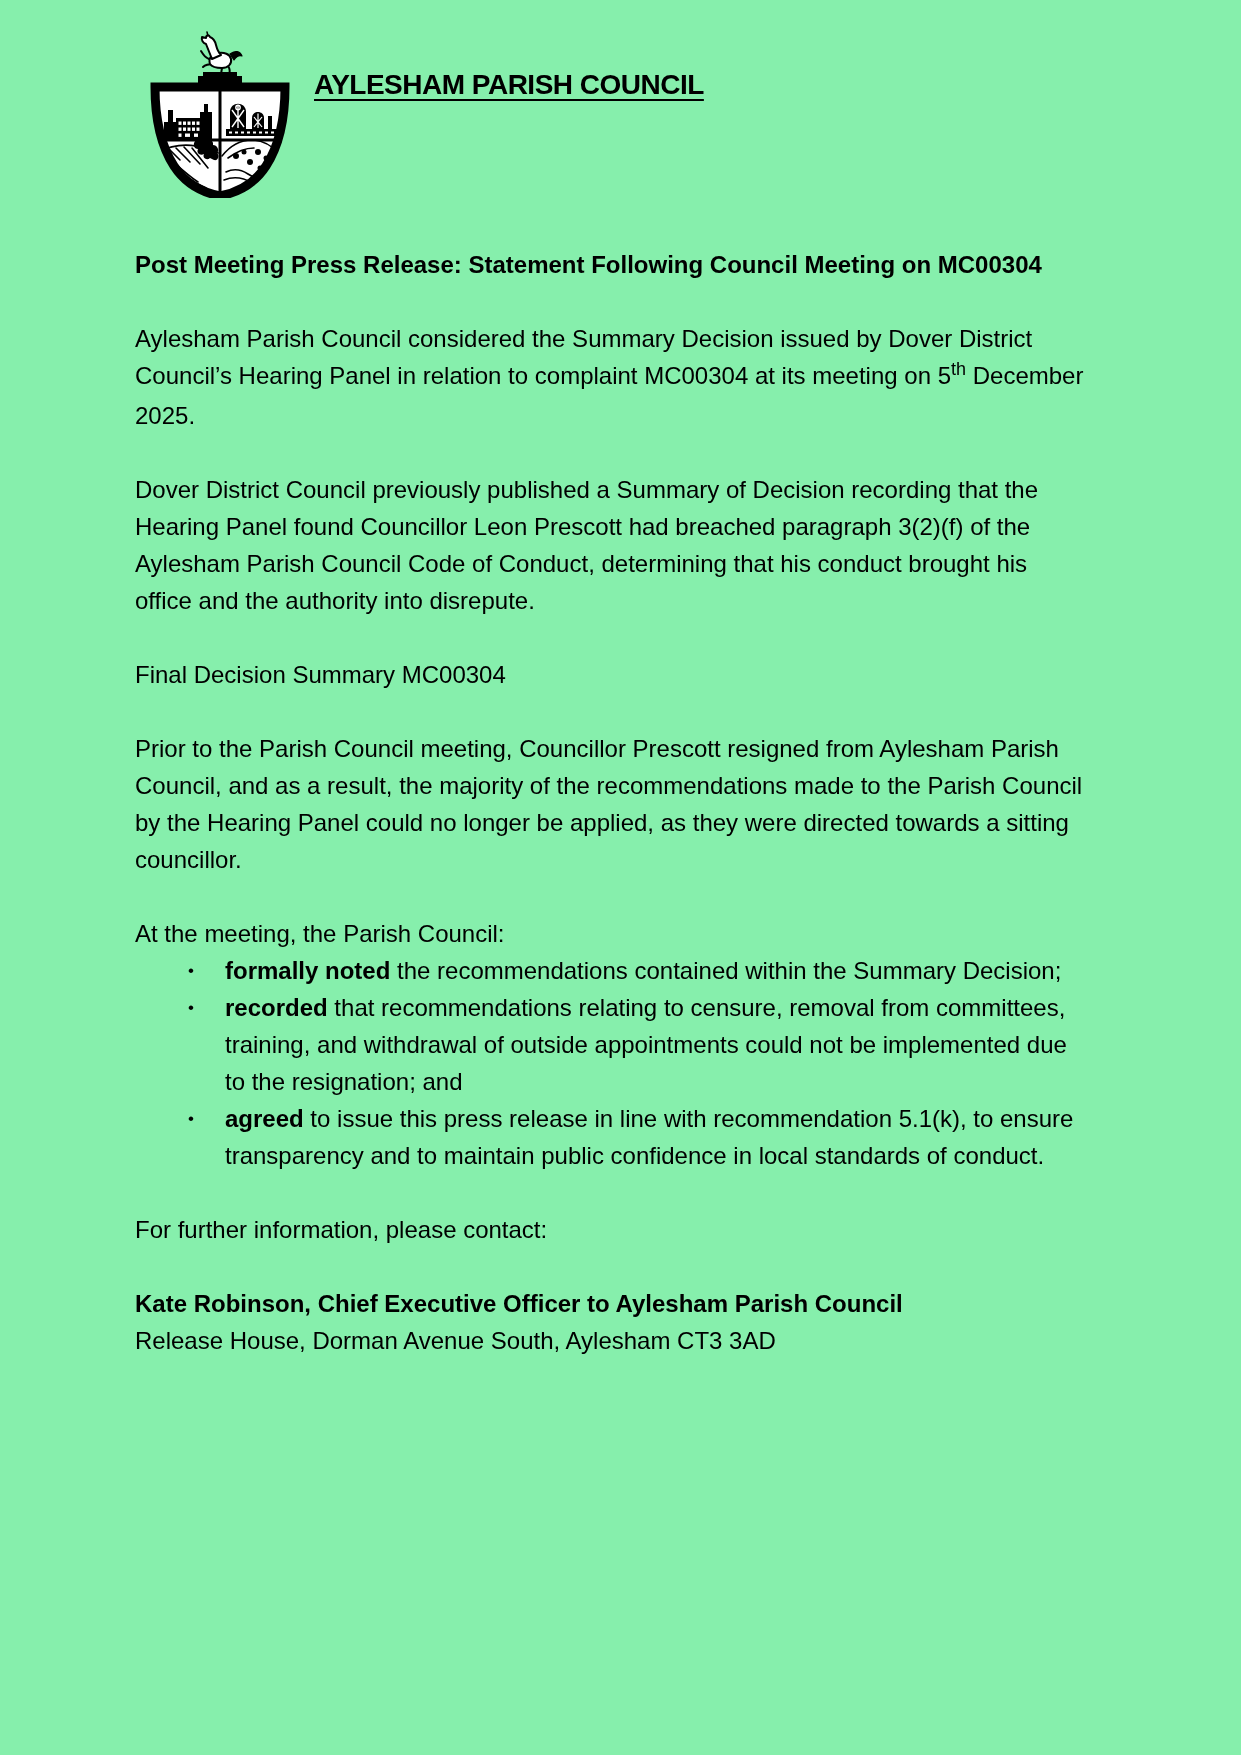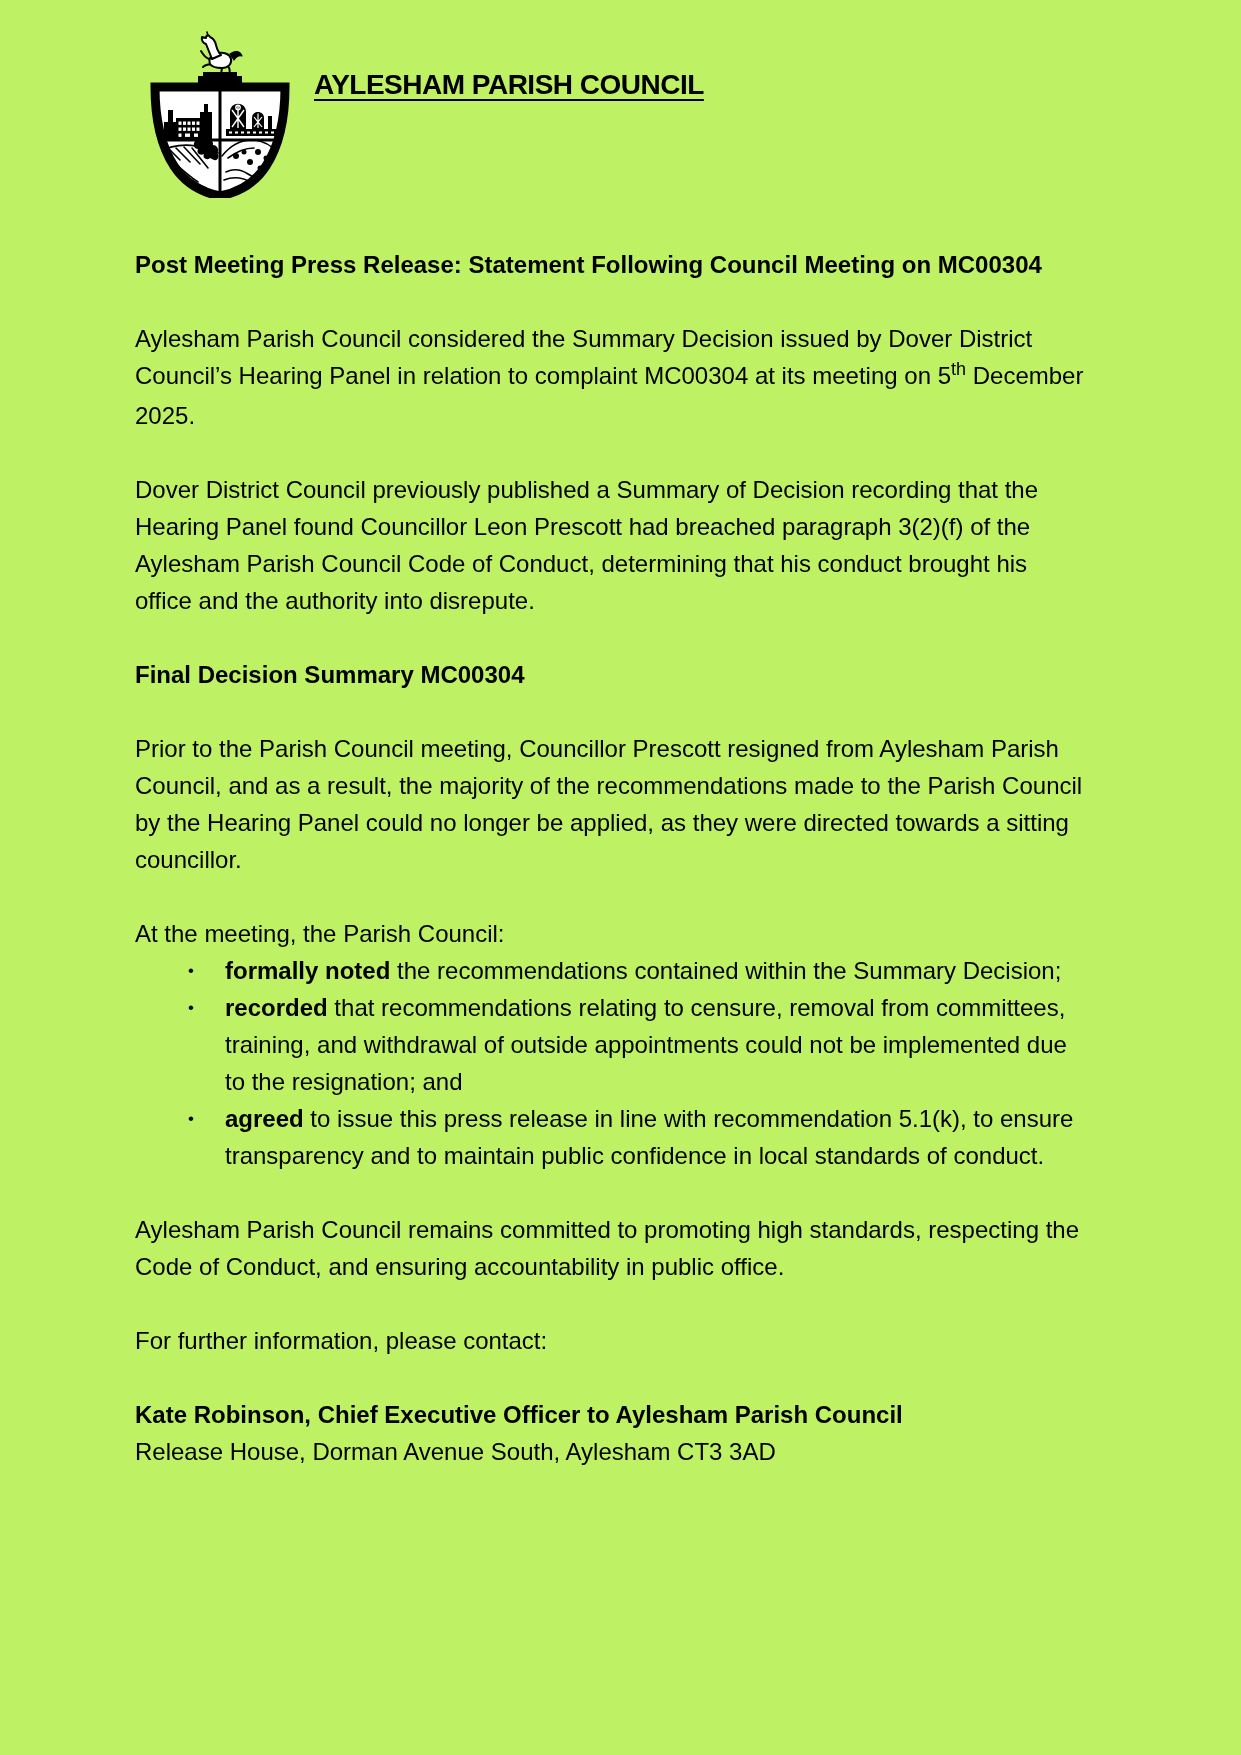--- a/index.html
+++ b/index.html
@@ -1,20 +1,20 @@
 <!DOCTYPE html>
 <html><head>
 <meta charset="utf-8">
 <style>
   html, body { margin: 0; padding: 0; background: #ffffff; }
   .page {
     position: relative;
     width: 1241px;
     height: 1755px;
-    background: #bef264;
+    background: #86efac;
     overflow: hidden;
     font-family: "Liberation Sans", "DejaVu Sans", sans-serif;
     color: #000000;
   }
   .content {
     position: absolute;
     left: 135px;
     top: 25px;
     width: 950px;
   }
@@ -47,21 +47,21 @@
     max-width: 950px;
   }
   .body-text, p.para {
     font-size: 24px;
     font-weight: normal;
     line-height: 37px;
     margin: 0 0 37px 0;
   }
   .sub-heading {
     font-size: 24px;
-    font-weight: bold;
+    font-weight: normal;
     line-height: 37px;
     margin: 0 0 37px 0;
   }
   .no-gap { margin-bottom: 0 !important; }
   ul.decisions {
     list-style: none;
     margin: 0 0 37px 0;
     padding: 0;
   }
   .bullet { display: flex; }
@@ -225,21 +225,20 @@
       <li class="bullet">
         <span class="marker">•</span>
         <span class="bullet-text"><b>recorded</b><span> that recommendations relating to censure, removal from committees, training, and withdrawal of outside appointments could not be implemented due to the resignation; and</span></span>
       </li>
       <li class="bullet">
         <span class="marker">•</span>
         <span class="bullet-text"><b>agreed</b><span> to issue this press release in line with recommendation 5.1(k), to ensure transparency and to maintain public confidence in local standards of conduct.</span></span>
       </li>
     </ul>
 
-    <p class="para">Aylesham Parish Council remains committed to promoting high standards, respecting the Code of Conduct, and ensuring accountability in public office.</p>
 
     <p class="para">For further information, please contact:</p>
 
     <div class="contact">
       <div class="contact-name">Kate Robinson, Chief Executive Officer to Aylesham Parish Council</div>
       <div>Release House, Dorman Avenue South, Aylesham CT3 3AD</div>
     </div>
 
   </div>
 </div>

